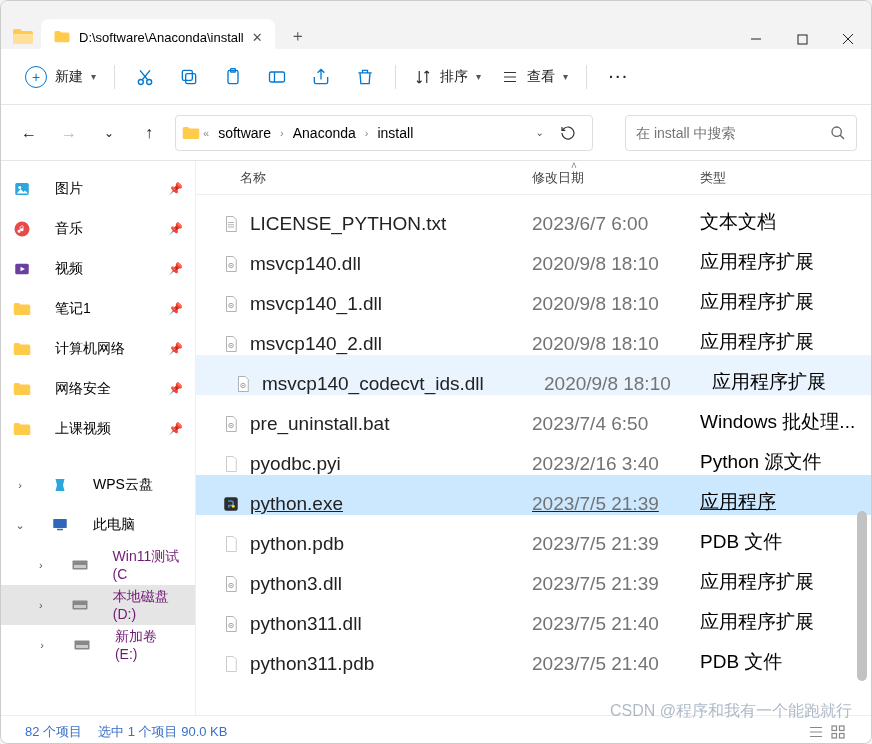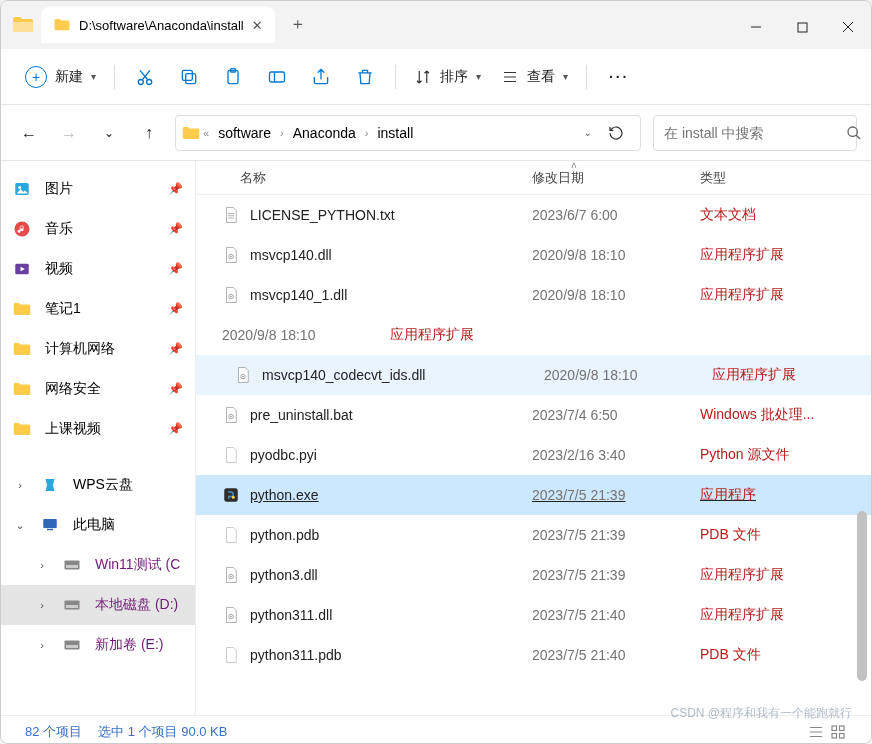--- a/index.html
+++ b/index.html
@@ -1,19 +1,19 @@
 <!DOCTYPE html>
 <html><head>
 <meta charset="utf-8">
 <style>
   * { box-sizing: border-box; margin: 0; padding: 0; font-family: "Segoe UI", "Microsoft YaHei", sans-serif; }
   body { width: 872px; height: 744px; background: #f3f3f3; overflow: hidden; border: 1px solid #ccc; border-radius: 8px; }
 
   
-  .titlebar { display: flex; align-items: flex-start; height: 48px; background: #f3f3f3; padding-top: 6px; }
+  .titlebar { display: flex; align-items: flex-start; height: 48px; background: #f3f3f3; padding-top: 18px; }
   .app-icon { width: 24px; height: 24px; margin: 6px 6px 0 10px; }
   .tab { display: flex; align-items: center; background: #fff; border-radius: 8px 8px 0 0; padding: 0 12px; height: 36px; gap: 8px; font-size: 13px; min-width: 230px; }
   .tab .close { margin-left: auto; cursor: pointer; color:#555; }
   .new-tab-btn { width: 34px; height: 34px; display:flex; align-items:center; justify-content:center; color:#555; cursor:pointer; margin-left: 6px; }
   .tb-spacer { flex: 1; }
   .sysbtn { width: 46px; height: 40px; display:flex; align-items:center; justify-content:center; color:#222; cursor:pointer; }
 
   
   .toolbar { display:flex; align-items:center; height: 56px; background: #fff; border-bottom: 1px solid #e5e5e5; padding: 0 14px; gap: 0; }
   .tb-btn { display:flex; align-items:center; gap:8px; height: 40px; padding: 0 10px; border-radius: 6px; font-size: 14px; color:#222; cursor:pointer; }
@@ -22,56 +22,56 @@
   .chev-small { font-size:10px; color:#555; }
 
   
   .addressbar { display:flex; align-items:center; height: 56px; background:#fff; padding: 0 14px; gap: 12px; border-bottom: 1px solid #e5e5e5; }
   .nav-arrow { width:28px; height:36px; display:flex; align-items:center; justify-content:center; color:#222; cursor:pointer; font-size: 16px; }
   .nav-arrow.disabled { color: #bbb; }
   .pathbox { flex:1; display:flex; align-items:center; height:36px; border:1px solid #ddd; border-radius:4px; background:#fff; padding:0 6px; gap:2px; font-size: 14px; }
   .pathbox .seg { padding:2px 6px; cursor:pointer; border-radius:3px; }
   .pathbox .crumb-sep { color:#888; font-size:11px; padding:0 1px; }
   .pathbox .tail { margin-left:auto; display:flex; gap:6px; align-items:center; }
-  .searchbox { width: 204px; height:36px; border:1px solid #ddd; border-radius:4px; background:#fff; display:flex; align-items:center; padding:0 10px; gap:1px; font-size:14px; color:#888; }
+  .searchbox { width: 232px; height:36px; border:1px solid #ddd; border-radius:4px; background:#fff; display:flex; align-items:center; padding:0 10px; gap:1px; font-size:14px; color:#888;margin-left:20px; }
   .searchbox input { border:none; outline:none; flex:1; font-size:14px; color:#333; background:transparent; }
   .refresh-btn { width:36px; display:flex; align-items:center; justify-content:center; color:#333; cursor:pointer; }
 
   
   .main { display:flex; height: calc(100% - 48px - 56px - 56px - 28px); background:#fff; }
   .sidebar { width: 195px; border-right: 1px solid #eee; padding: 8px 0; overflow-y:auto; }
-  .side-item { display:flex; align-items:center; height: 40px; padding: 0 12px; gap:14px; font-size:14px; cursor:pointer; }
+  .side-item { display:flex; align-items:center; height: 40px; padding: 0 12px; gap:24px; font-size:14px; cursor:pointer; }
   .side-item.selected { background:#e5e5e5; }
   .side-item .pin { margin-left:auto; color:#888; font-size:12px; }
   .side-item .expand { width:14px; text-align:center; color:#555; font-size:11px; }
   .side-item.sub { padding-left: 34px; }
   .side-ellipsis { color:#701a75; }
 
   
   .filepane { flex:1; display:flex; flex-direction:column; position:relative; }
   .cols { display:flex; height: 34px; border-bottom:1px solid #eee; font-size:13px; color:#444; align-items:center; padding-left: 26px; }
   .col-name { flex: 0 0 310px; }
   .col-date { flex: 0 0 168px; }
   .col-type { flex: 1; }
   .rows { flex:1; overflow-y:auto; }
-  .row { display:flex; height: 40px; align-items:center; font-size:14px; color:#222; padding-left: 26px; cursor:default; }
+  .row { display:flex; height: 40px; align-items:flex-end; font-size:19px; color:#222; padding-left: 26px; cursor:default; }
   .row.hover { background:#eaf4ff;padding-left:38px; }
   .row.selected { background:#cce8ff;text-decoration:underline; }
   .row .cell-name { flex:0 0 310px; display:flex; align-items:center; gap:10px; }
   .row .cell-date { flex:0 0 168px; color:#737373; }
-  .row .cell-type { flex:1; color:#b91c1c; white-space:nowrap; overflow:hidden; text-overflow:ellipsis; }
+  .row .cell-type { flex:1; color:#000000; white-space:nowrap; overflow:hidden; text-overflow:ellipsis; }
   .file-ico { width:18px; height:18px; display:inline-flex; align-items:center; justify-content:center; }
 
   .scrollbar-v { position:absolute; right:2px; top:40px; width:14px; bottom:4px; }
   .scrollbar-v .thumb { position:absolute; top: 310px; height: 170px; width: 10px; left:2px; background:#c2c2c2; border-radius:5px; }
 
   
   .statusbar { height: 32px; background:#fff; border-top:1px solid #eee; display:flex; align-items:center; padding: 0 24px; font-size:13px; color:#3b6fc7; gap: 16px; }
   .statusbar .right { margin-left:auto; display:flex; align-items:center; gap:4px; color:#888; }
-  .watermark { position: fixed; right: 20px; bottom: 22px; font-size: 12px; color: rgba(120,140,160,0.6); pointer-events: none; }
+  .watermark { position: fixed; right: 20px; bottom: 22px; font-size: 16px; color: rgba(120,140,160,0.6); pointer-events: none; }
 
   
   svg { display:block; }
   .folder-ico { width:18px; height:14px; }
   .blue-ring { width:22px; height:22px; border:1.8px solid #0078d4; border-radius:50%; display:flex; align-items:center; justify-content:center; color:#0078d4; font-size:14px; font-weight:300; }
 </style>
 </head>
 <body>
 
 <div class="titlebar">
@@ -373,20 +373,30 @@
                 <circle cx="12" cy="14" r="3" fill="none" stroke="#888"></circle>
                 <circle cx="12" cy="14" r="1" fill="#888"></circle>
               </svg>
             </span>
         <span>msvcp140_1.dll</span>
       </div>
       <div class="cell-date">2020/9/8 18:10</div>
       <div class="cell-type">应用程序扩展</div>
     </div>
         <div class="row ">
+      <div class="cell-name">
+        <span class="file-ico">
+              <svg width="18" height="18" viewBox="0 0 24 24">
+                <path fill="#fff" stroke="#999" d="M6 2h9l4 4v16H6z"></path>
+                <circle cx="12" cy="14" r="3" fill="none" stroke="#888"></circle>
+                <circle cx="12" cy="14" r="1" fill="#888"></circle>
+              </svg>
+            </span>
+        <span>msvcp140_2.dll</span>
+      </div>
       <div class="cell-date">2020/9/8 18:10</div>
       <div class="cell-type">应用程序扩展</div>
     </div>
         <div class="row hover">
       <div class="cell-name">
         <span class="file-ico">
               <svg width="18" height="18" viewBox="0 0 24 24">
                 <path fill="#fff" stroke="#999" d="M6 2h9l4 4v16H6z"></path>
                 <circle cx="12" cy="14" r="3" fill="none" stroke="#888"></circle>
                 <circle cx="12" cy="14" r="1" fill="#888"></circle>

